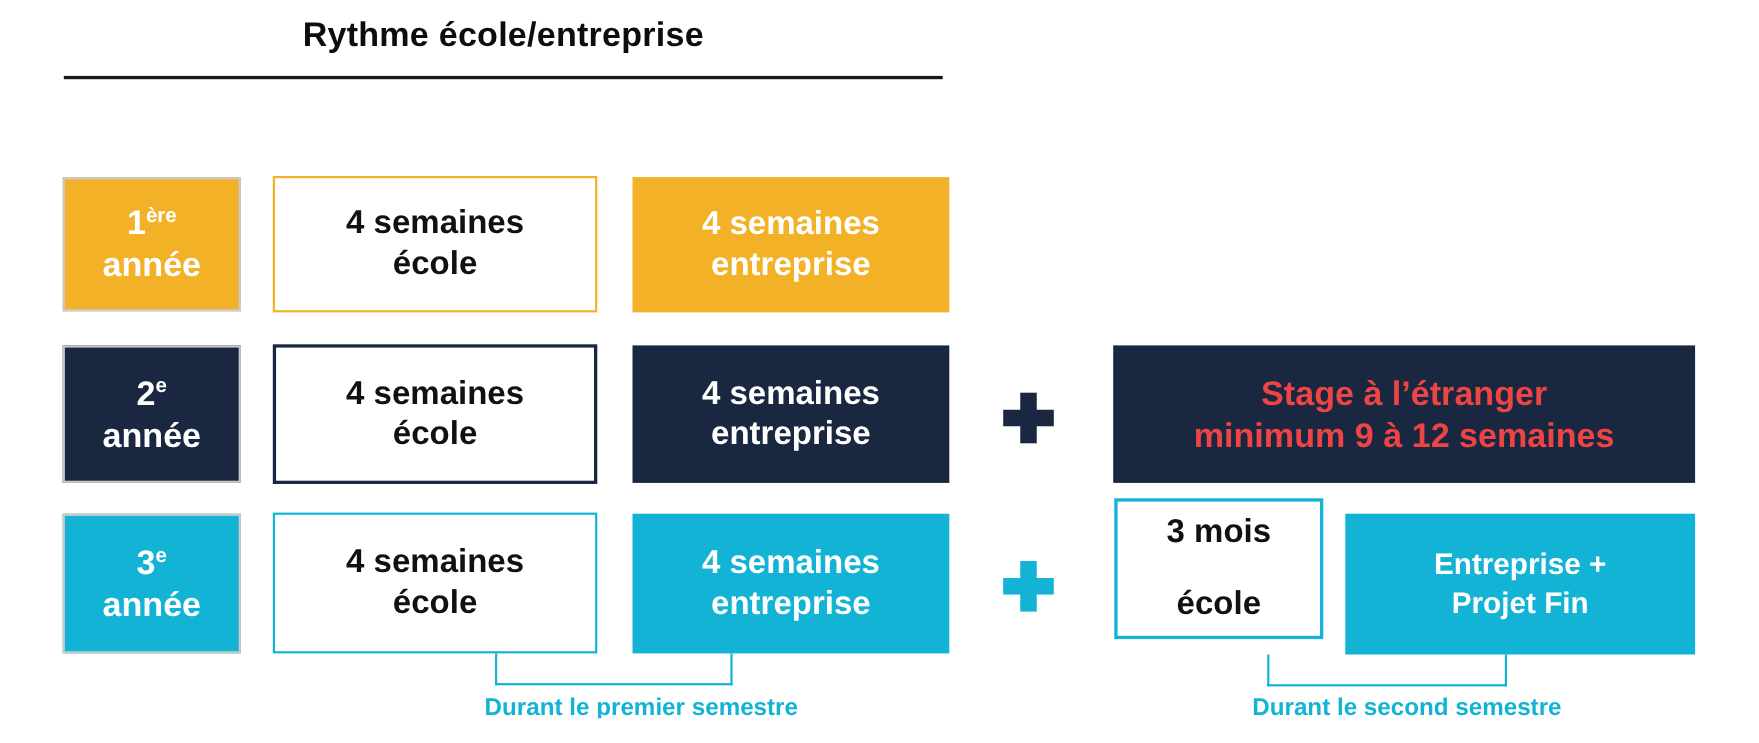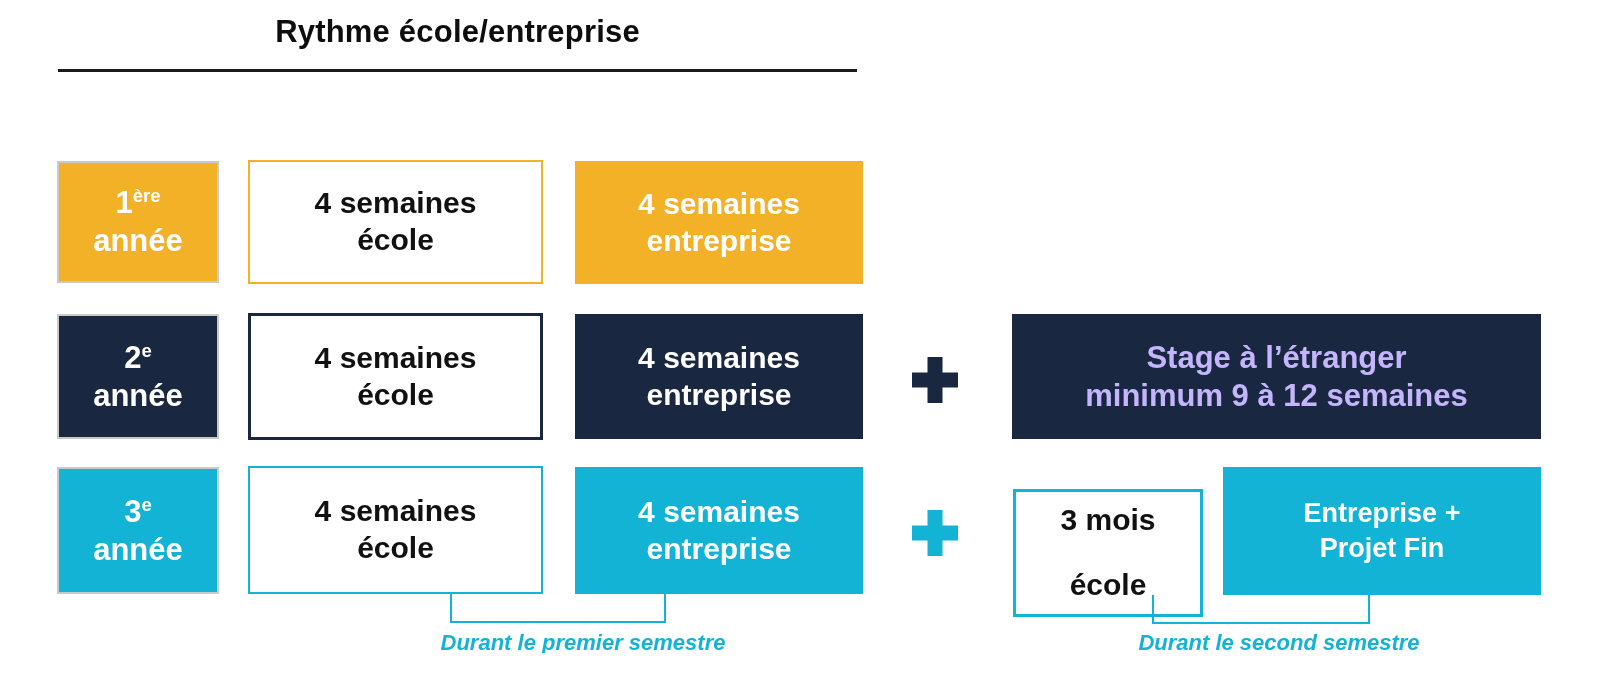--- a/index.html
+++ b/index.html
@@ -42,32 +42,32 @@
 
   
   .plus{position:absolute;width:46px;height:46px;}
   .plus .ph{position:absolute;left:0;top:50%;transform:translateY(-50%);width:100%;height:15px;background:currentColor;}
   .plus .pv{position:absolute;top:0;left:50%;transform:translateX(-50%);width:15px;height:100%;background:currentColor;}
   .plus-2{left:912px;top:357px;color:var(--navy);}
   .plus-3{left:912px;top:510px;color:var(--cyan);}
   .sr{position:absolute;width:1px;height:1px;overflow:hidden;clip:rect(0 0 0 0);white-space:nowrap;}
 
   
-  .stage{left:1012px;top:314px;width:529px;height:125px;background:var(--navy);color:#c4b5fd;font-size:31px;}
-  .mois{left:1013px;top:489px;width:190px;height:128px;background:#fff;color:#111;
+  .stage{left:1012px;top:314px;width:529px;height:125px;background:var(--navy);color:#ef4444;font-size:31px;}
+  .mois{left:1013px;top:453px;width:190px;height:128px;background:#fff;color:#111;
         border:3px solid var(--cyan);font-size:30px;gap:28px;}
   .pfe{left:1223px;top:467px;width:318px;height:128px;background:var(--cyan);color:#fff;
        font-size:27px;font-weight:bold;line-height:1.28;}
 
   
   .bracket{position:absolute;border-left:2px solid var(--cyan);border-right:2px solid var(--cyan);
            border-bottom:2px solid var(--cyan);}
   .b1{left:450px;top:594px;width:216px;height:29px;}
   .b2{left:1152px;top:595px;width:218px;height:29px;}
-  .footnote{position:absolute;width:500px;text-align:center;font-size:22px;font-weight:bold;color:var(--cyan);font-style:italic;}
+  .footnote{position:absolute;width:500px;text-align:center;font-size:22px;font-weight:bold;color:var(--cyan);}
   .f1{left:333px;top:630px;}
   .f2{left:1029px;top:630px;}
 </style>
 </head>
 <body>
 
 <div class="canvas">
 
   <h1 class="title">Rythme école/entreprise</h1>
   <div class="title-underline"></div>

